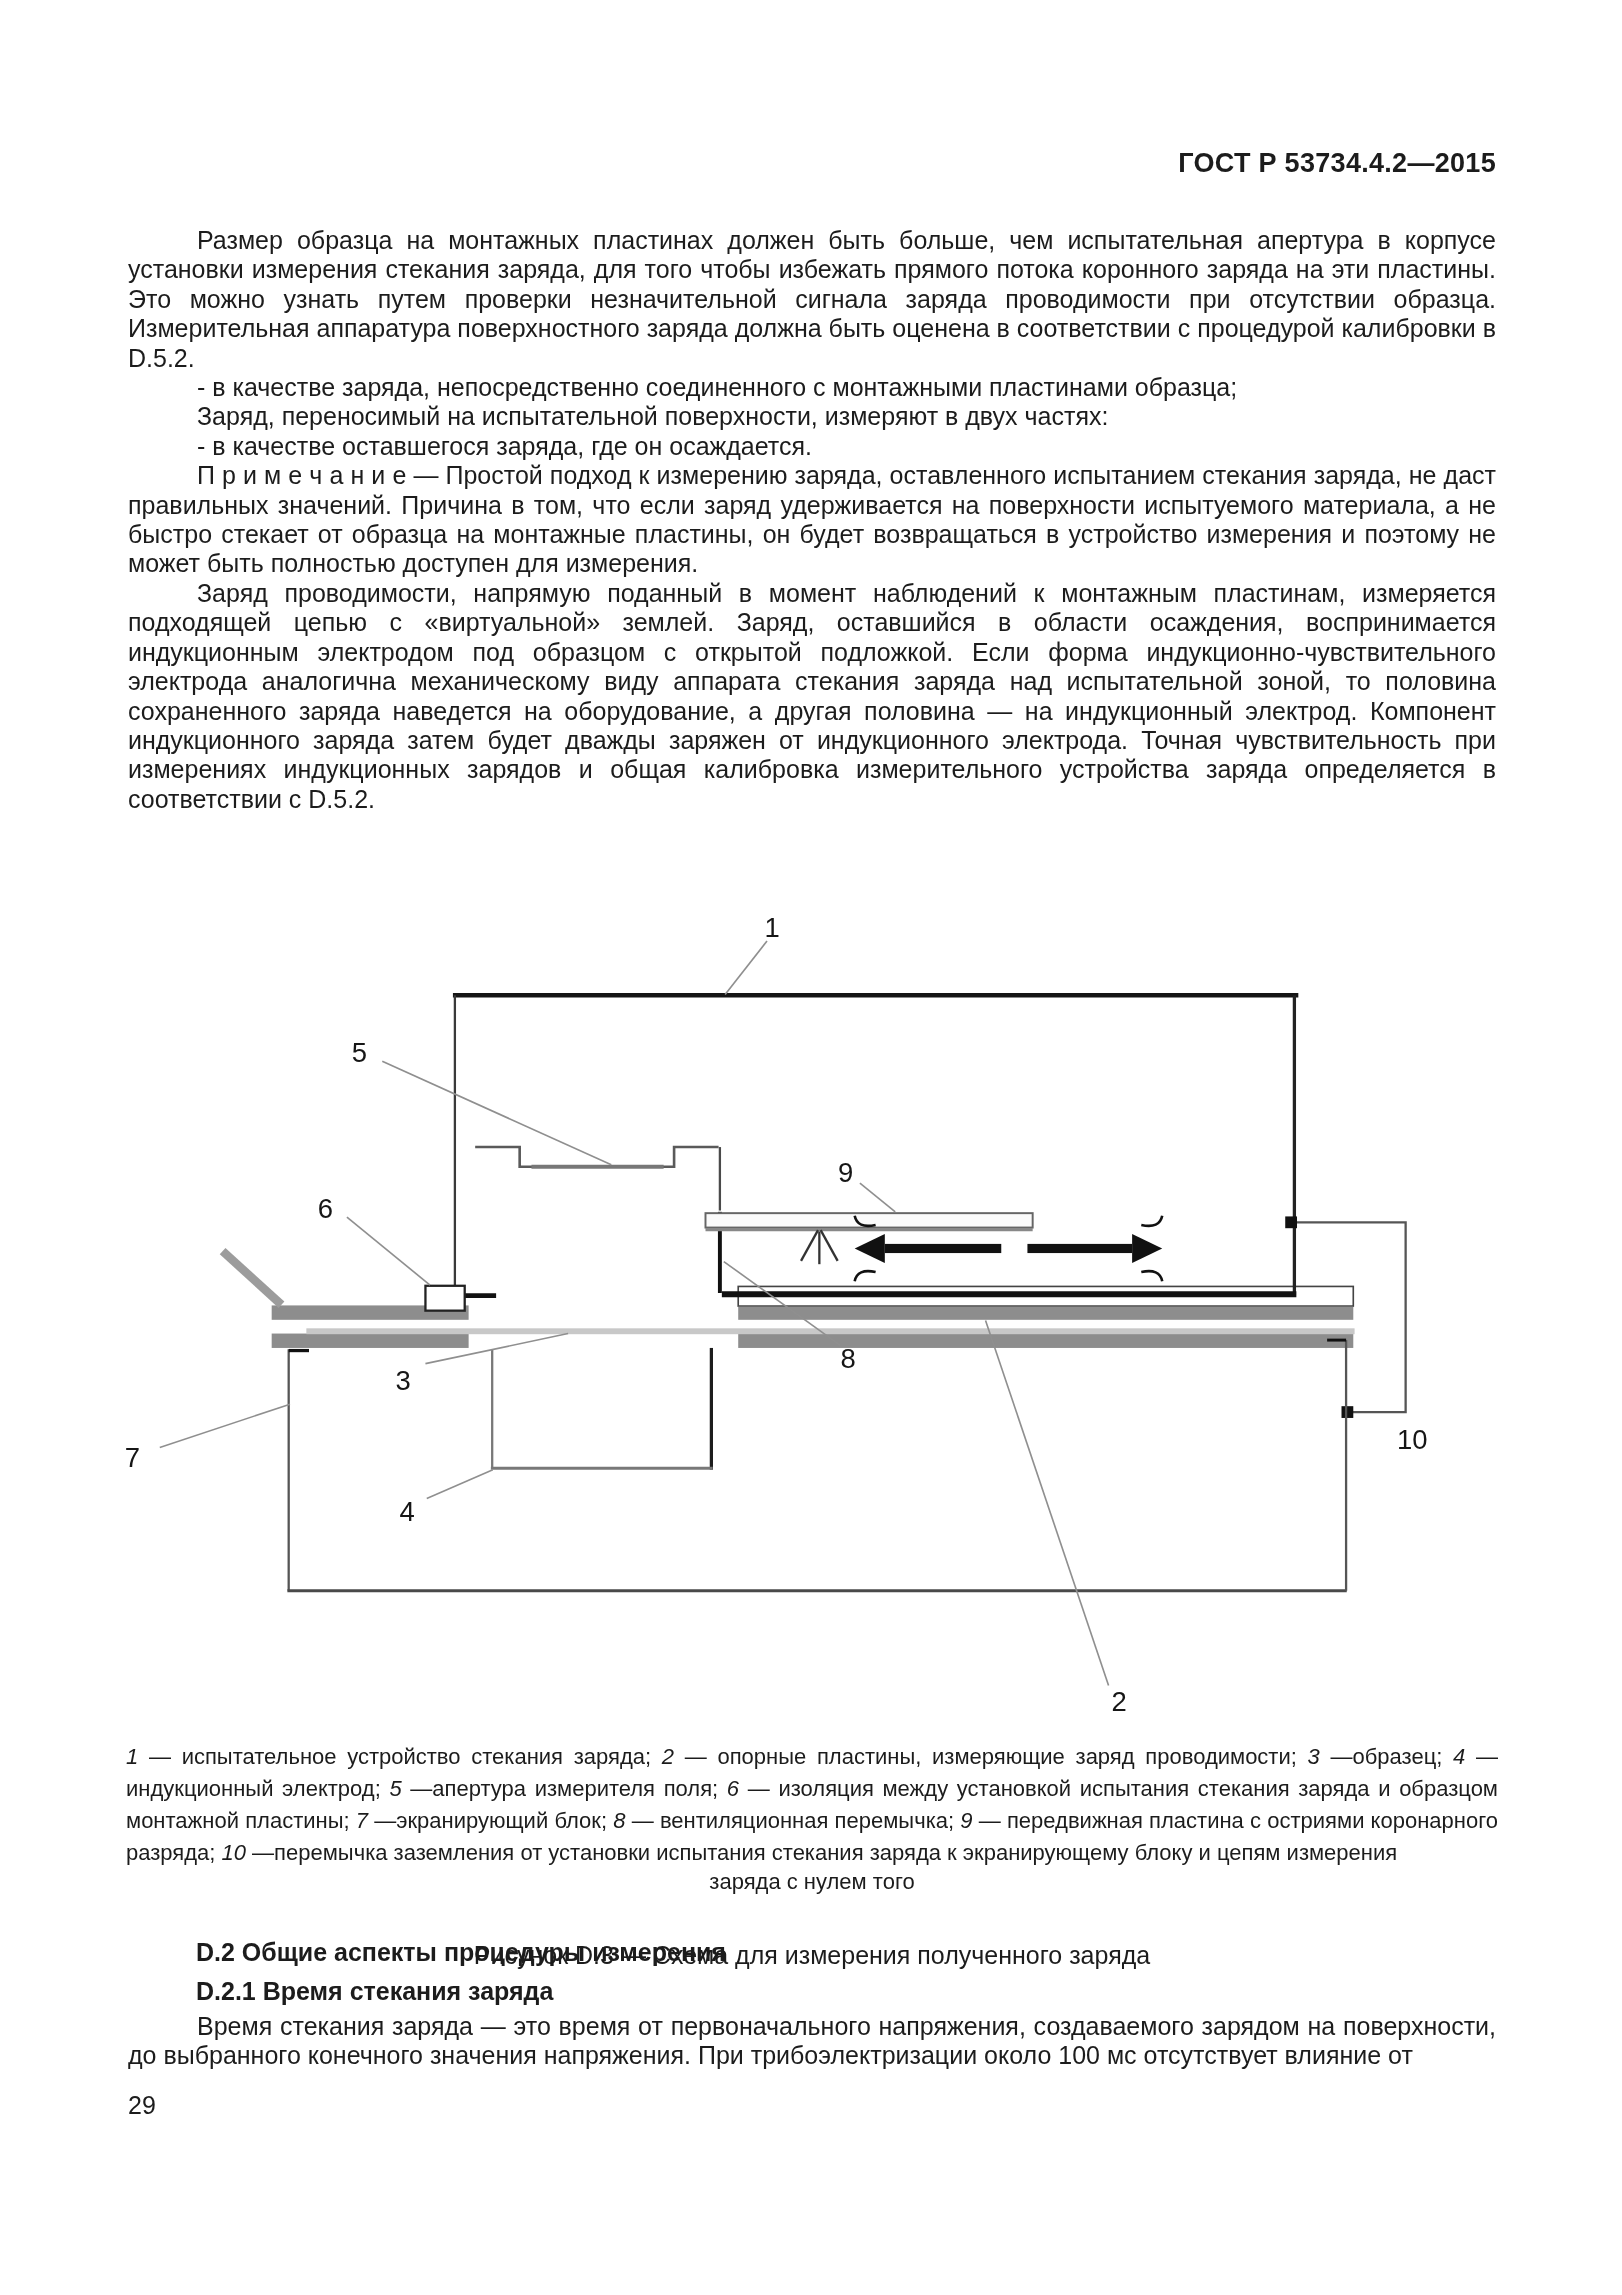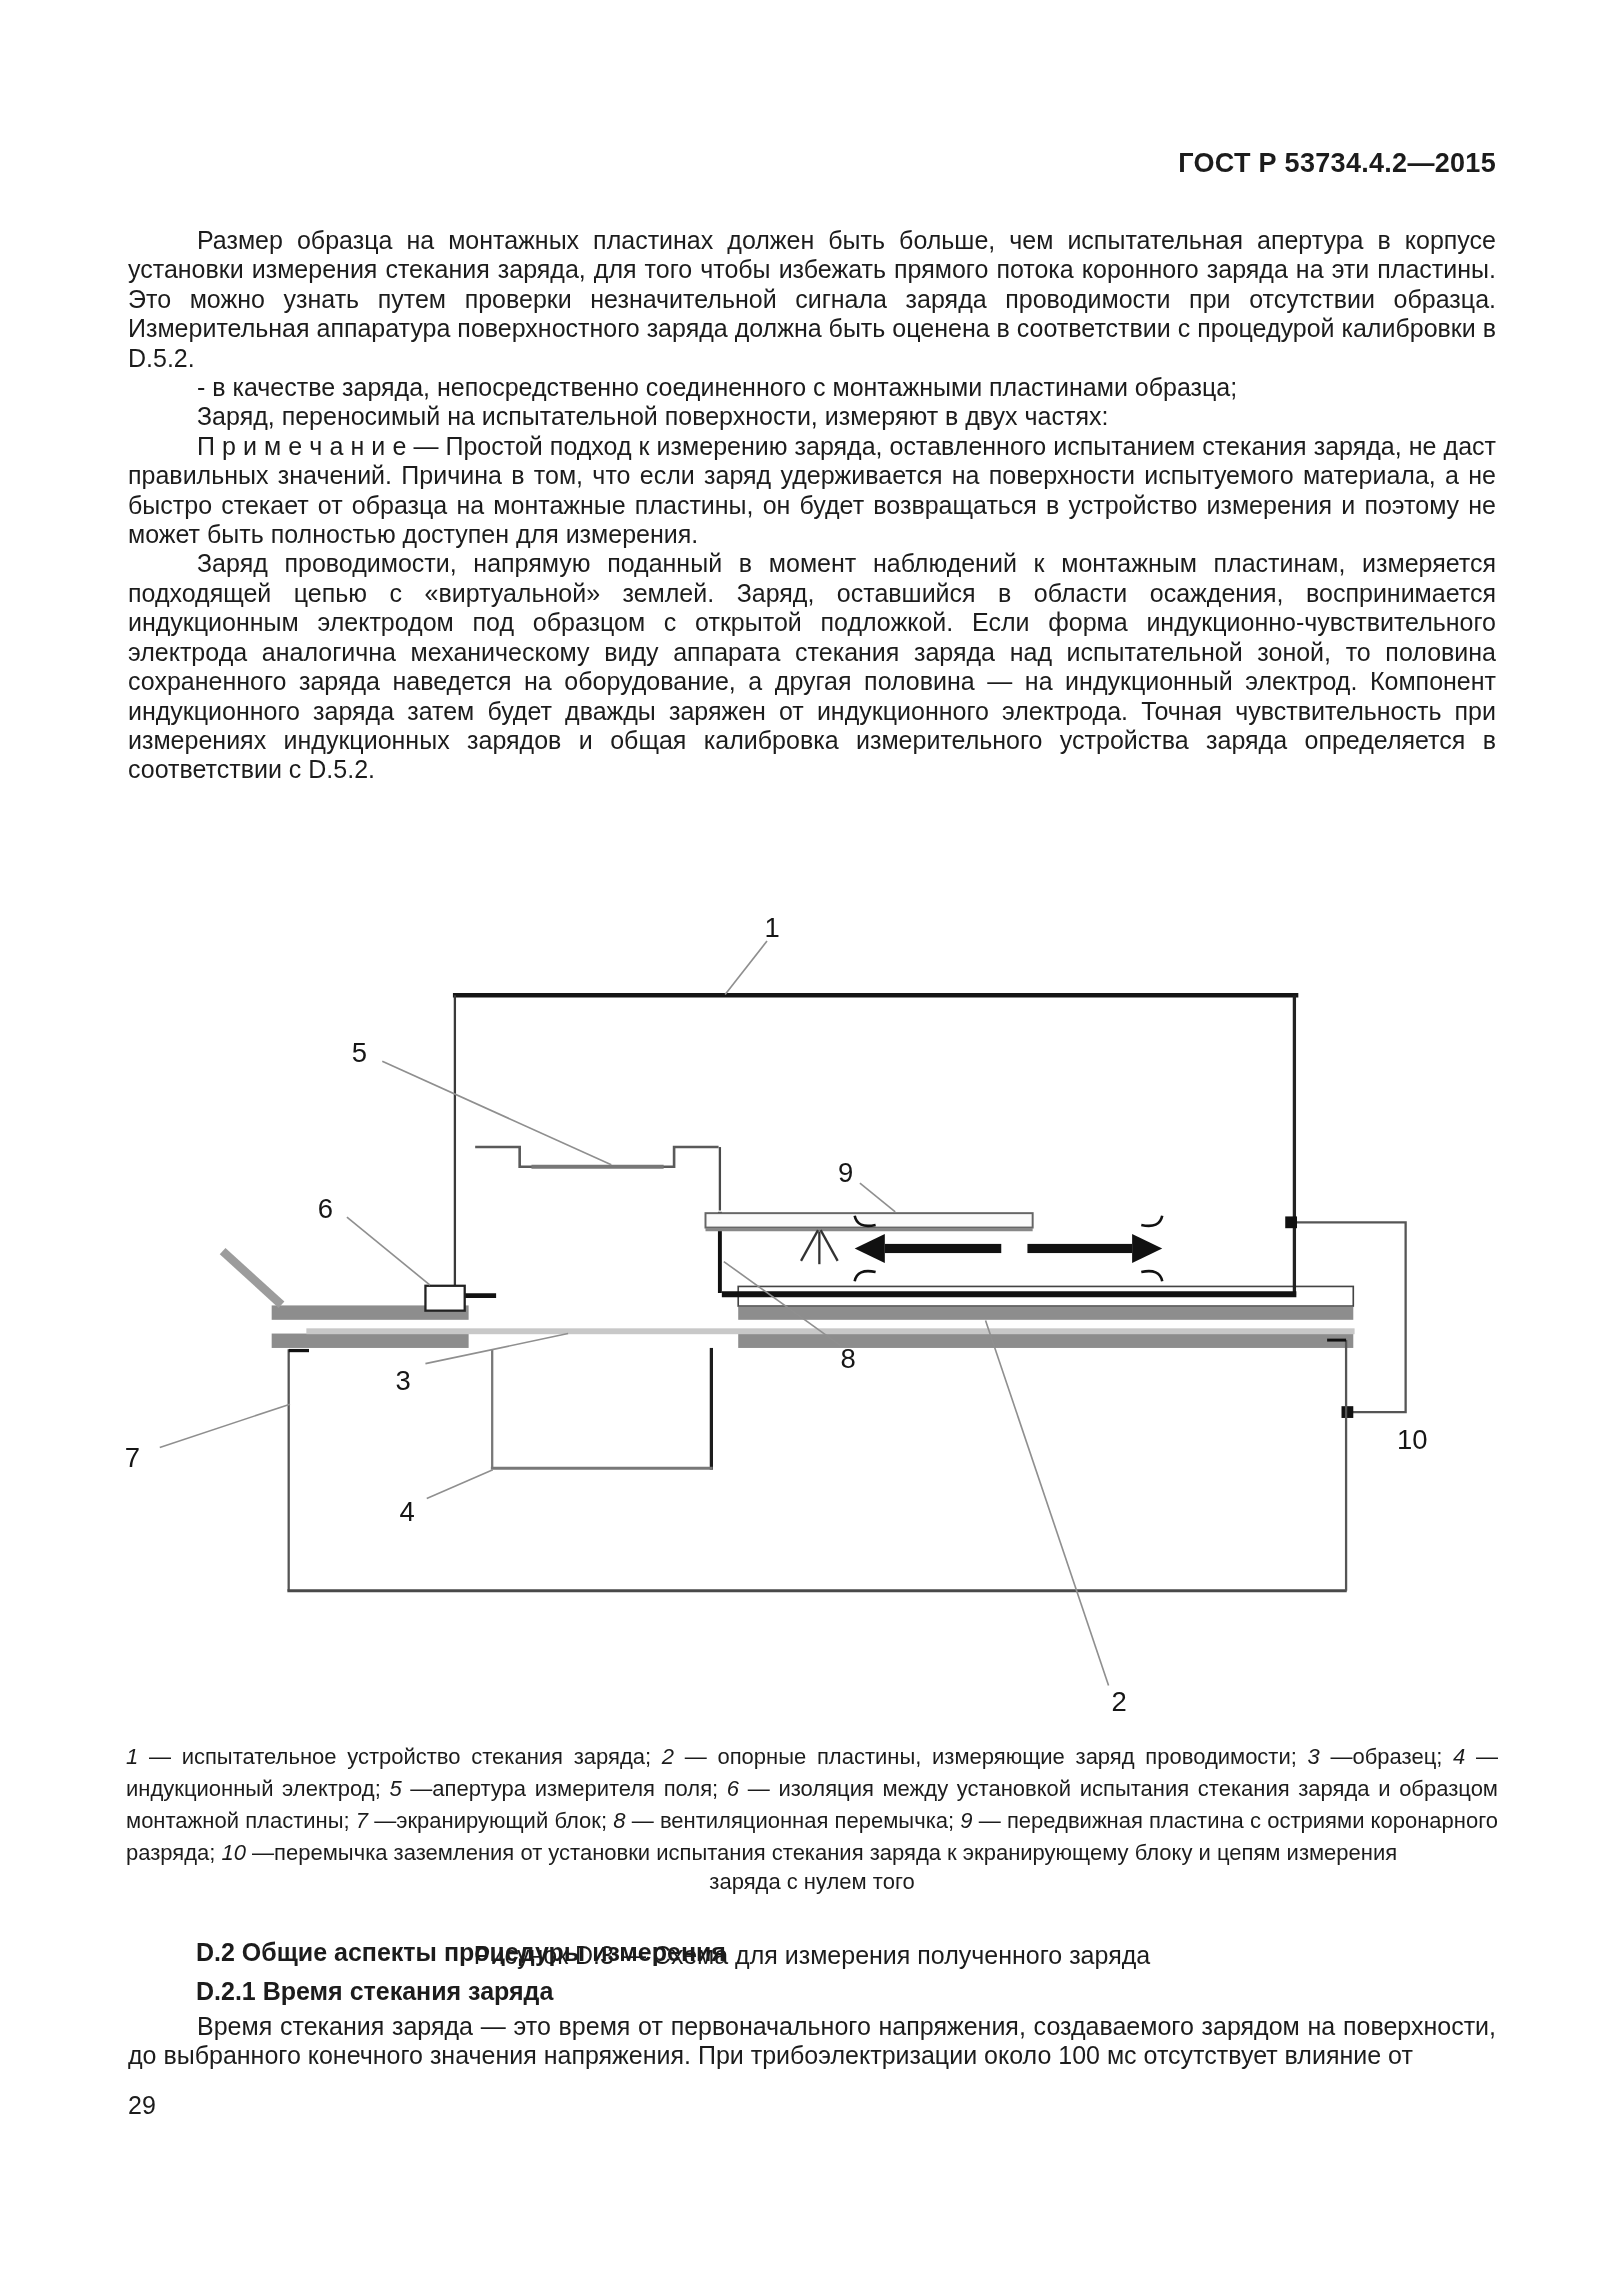--- a/index.html
+++ b/index.html
@@ -48,20 +48,21 @@
 </style>
 </head>
 <body>
 
 <div class="hdr">ГОСТ Р 53734.4.2—2015</div>
 
 <div class="flow">
   <p>Размер образца на монтажных пластинах должен быть больше, чем испытательная апертура в корпусе установки измерения стекания заряда, для того чтобы избежать прямого потока коронного заряда на эти пластины. Это можно узнать путем проверки незначительной сигнала заряда проводимости при отсутствии образца. Измерительная аппаратура поверхностного заряда должна быть оценена в соответствии с процедурой калибровки в D.5.2.</p>
   <p>- в качестве заряда, непосредственно соединенного с монтажными пластинами образца;</p>
   <p>Заряд, переносимый на испытательной поверхности, измеряют в двух частях:</p>
+  <p>- в качестве оставшегося заряда, где он осаждается.</p>
   <p class="note">П р и м е ч а н и е — Простой подход к измерению заряда, оставленного испытанием стекания заряда, не даст правильных значений. Причина в том, что если заряд удерживается на поверхности испытуемого материала, а не быстро стекает от образца на монтажные пластины, он будет возвращаться в устройство измерения и поэтому не может быть полностью доступен для измерения.</p>
   <p>Заряд проводимости, напрямую поданный в момент наблюдений к монтажным пластинам, измеряется подходящей цепью с «виртуальной» землей. Заряд, оставшийся в области осаждения, воспринимается индукционным электродом под образцом с открытой подложкой. Если форма индукционно-чувствительного электрода аналогична механическому виду аппарата стекания заряда над испытательной зоной, то половина сохраненного заряда наведется на оборудование, а другая половина — на индукционный электрод. Компонент индукционного заряда затем будет дважды заряжен от индукционного электрода. Точная чувствительность при измерениях индукционных зарядов и общая калибровка измерительного устройства заряда определяется в соответствии с D.5.2.</p>
 </div>
 
 <div class="figwrap">
 <svg width="1623" height="831" viewBox="0 0 2480 1270">
 
   <rect x="1128" y="586" width="940" height="30" fill="#ffffff" stroke="#444" stroke-width="2.5"></rect>
   <rect x="415" y="615" width="301" height="22" fill="#8d8d8d"></rect>
   <rect x="415" y="658" width="301" height="22" fill="#8d8d8d"></rect>

